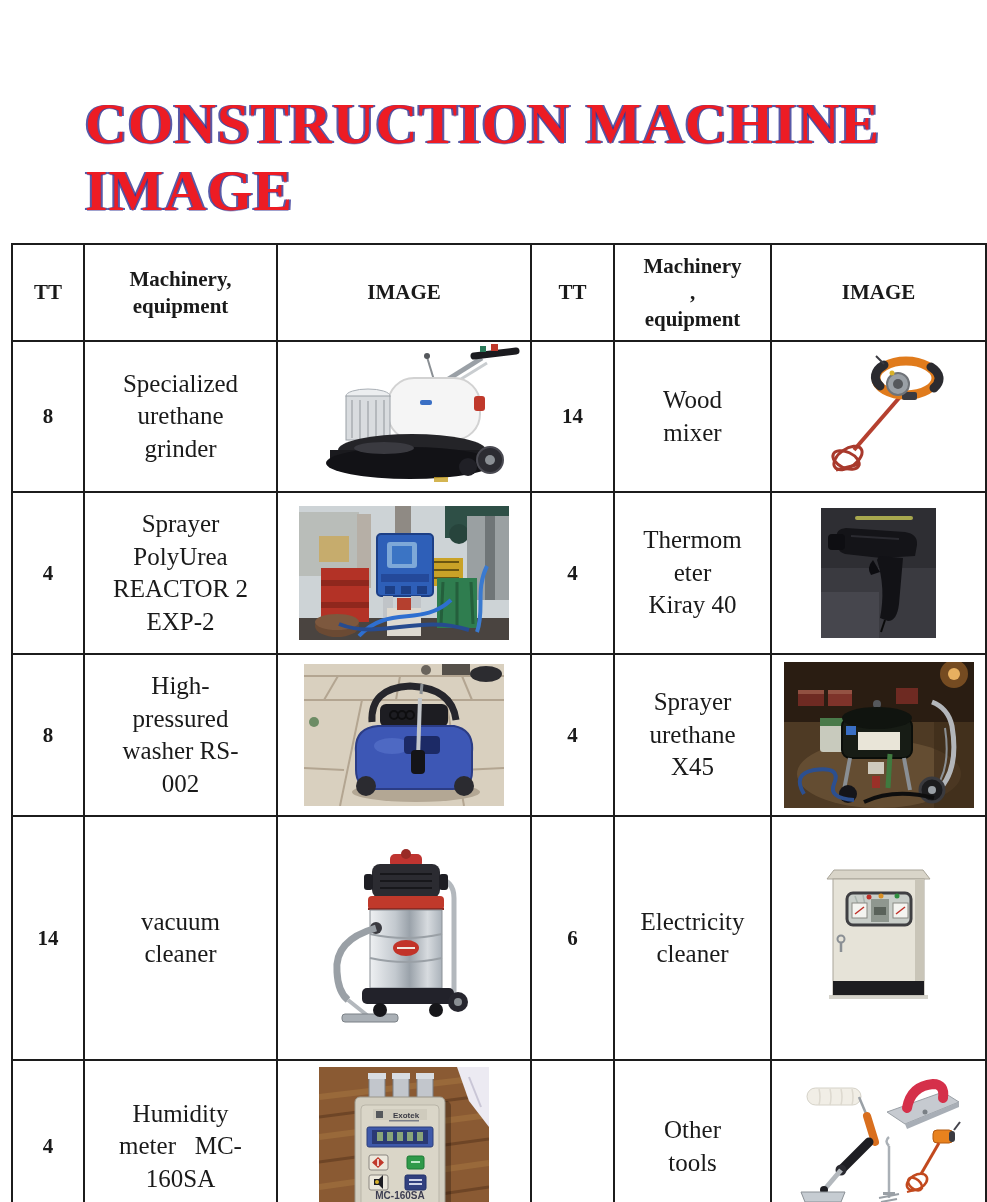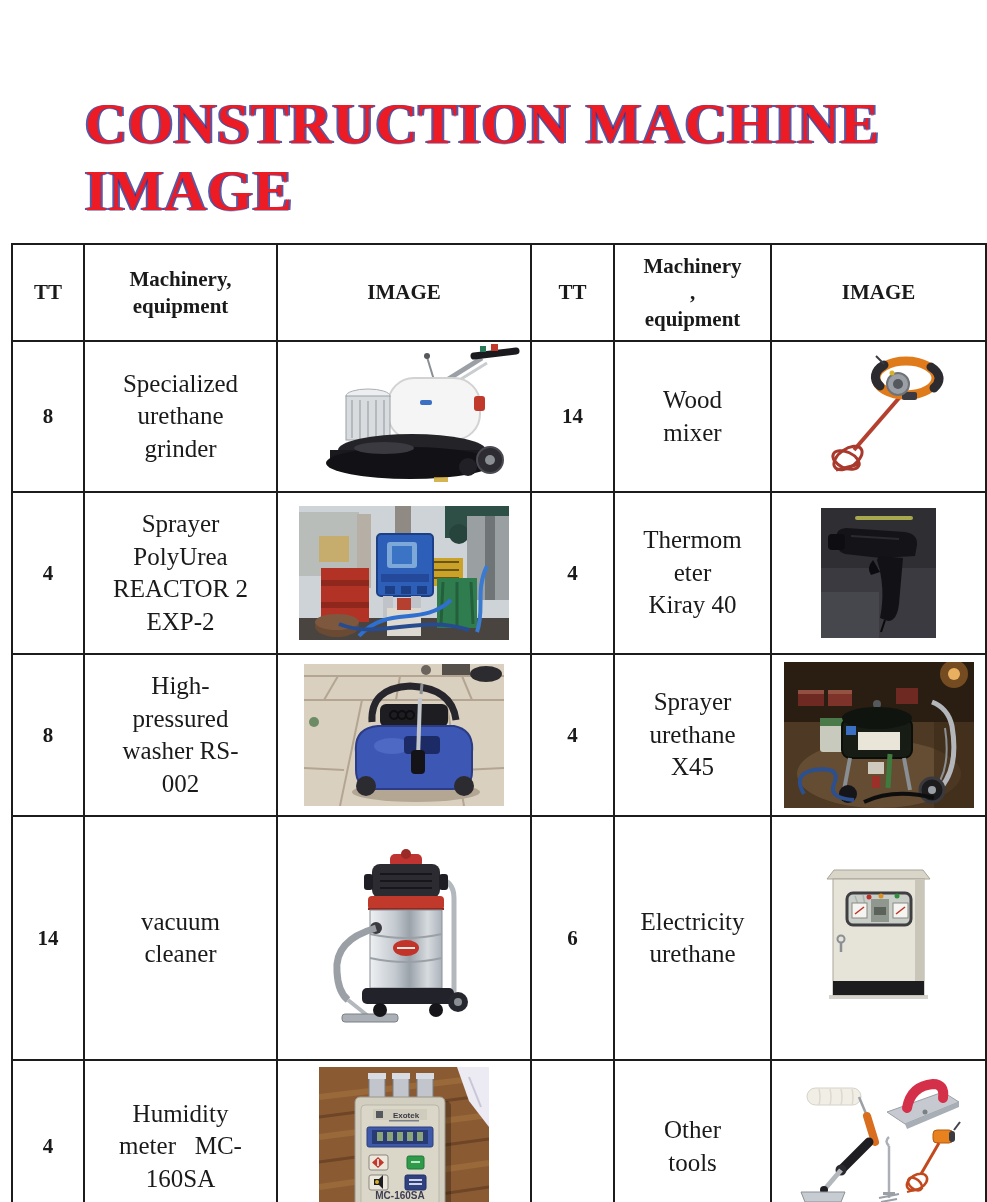--- a/index.html
+++ b/index.html
@@ -300,21 +300,21 @@
           <rect x="20" y="168" width="56" height="8" rx="3" fill="#aab0b6" stroke="#7a8086"></rect>
           <rect x="40" y="142" width="92" height="16" rx="5" fill="#22222a"></rect>
           <circle cx="58" cy="164" r="7" fill="#16161a"></circle>
               <circle cx="114" cy="164" r="7" fill="#16161a"></circle>
           <circle cx="136" cy="156" r="10" fill="#26262e"></circle>
               <circle cx="136" cy="156" r="4" fill="#8a8f94"></circle>
         </svg>
       </td>
       <td class="tt"><span>6</span></td>
       <td class="name"><span class="pre">Electricity
-urethane</span></td>
+cleaner</span></td>
       <td class="img">
         <svg width="115" height="150" viewBox="0 0 115 150">
           <polygon points="6,16 109,16 102,7 13,7" fill="#d9d5c9" stroke="#a8a498"></polygon>
           <rect x="12" y="16" width="91" height="116" fill="#e6e3d8" stroke="#aaa69a"></rect>
           <rect x="94" y="16" width="9" height="116" fill="#c9c5b8"></rect>
           <rect x="26" y="30" width="64" height="32" rx="6" fill="#c9cec9" stroke="#3f3f42" stroke-width="3"></rect>
           <line x1="34" y1="33" x2="38" y2="44" stroke="#aab4ae" stroke-width="1.5"></line>
               <line x1="42" y1="32" x2="44" y2="42" stroke="#aab4ae" stroke-width="1.5"></line>
           <circle cx="48" cy="34" r="2.5" fill="#c03028"></circle>
               <circle cx="60" cy="33" r="2.5" fill="#d98f23"></circle>

